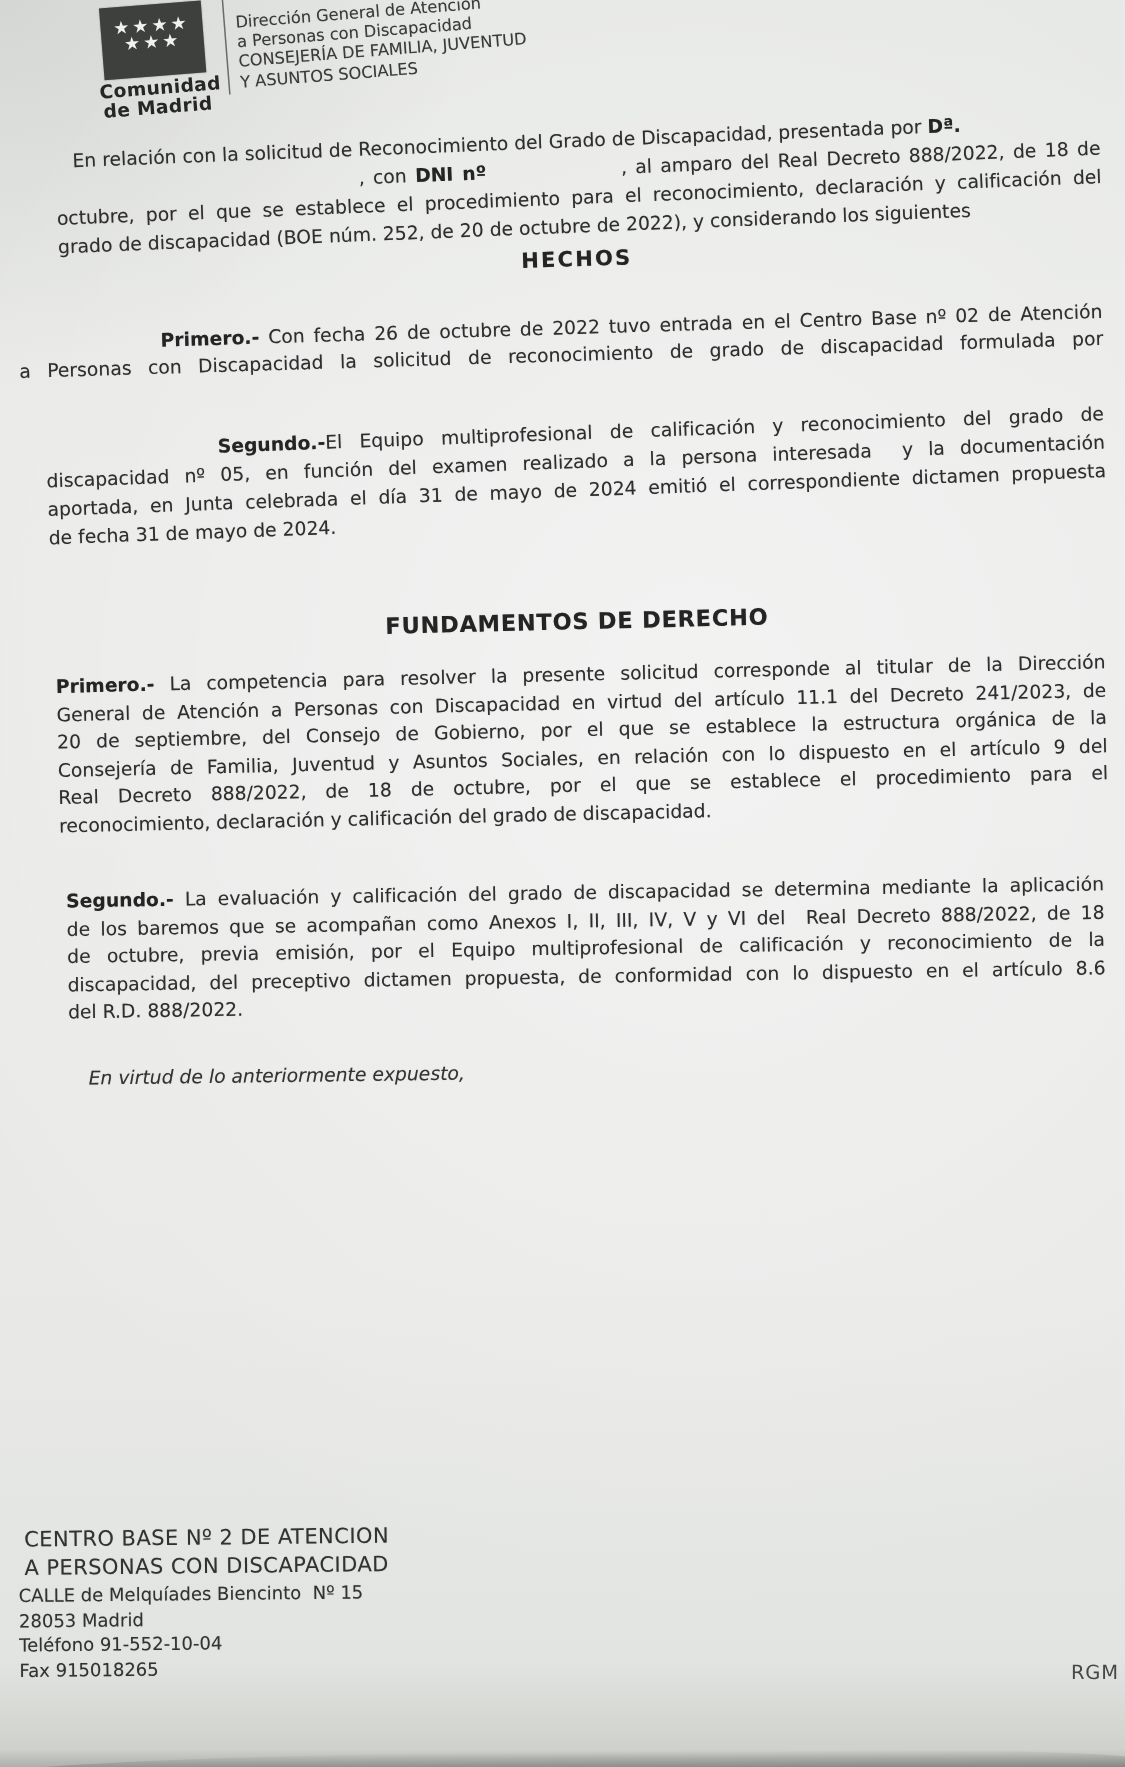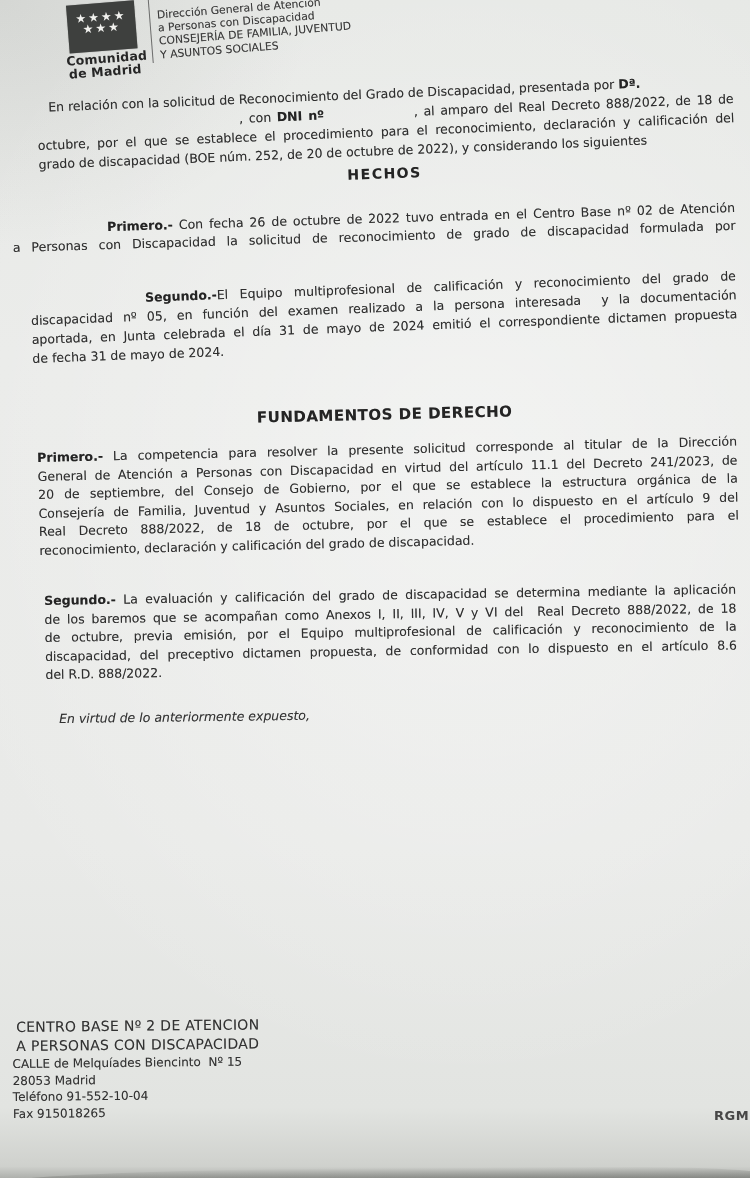--- a/index.html
+++ b/index.html
@@ -35,21 +35,21 @@
   .stars-row{color:#f1f1ee;font-size:12px;line-height:11px;letter-spacing:2px;}
   .stars-row.r1{padding-top:9px;}
   .logo-caption{left:0;top:50px;width:76px;text-align:center;font-weight:bold;font-size:12.5px;line-height:12.5px;color:#262626;letter-spacing:0.2px;}
   .hdr-divider{left:86px;top:0;width:1px;height:64px;background:#6a6a6a;}
   .dept{left:94px;top:10px;width:330px;font-size:10.8px;line-height:13.2px;color:#3a3a3a;text-shadow:0 0 0.5px rgba(40,40,40,0.35);}
   
   #footer{left:12px;top:1018px;width:300px;transform:rotate(-0.6deg);transform-origin:0 0;color:#323232;text-shadow:0 0 0.6px rgba(40,40,40,0.3);}
   #footer .large{font-size:14px;line-height:19px;letter-spacing:0.3px;}
   #footer .small{font-size:12px;line-height:16.5px;}
   #footer .large .ln{padding-left:4px;}
-  #corner-mark{left:714px;top:1108px;font-size:13px;color:#474747;letter-spacing:0.5px;font-weight:bold;}
+  #corner-mark{left:714px;top:1108px;font-size:13px;color:#474747;letter-spacing:0.5px;}
   .bottom-edge{left:-12px;bottom:-6px;width:774px;height:16px;
     background:linear-gradient(to bottom, rgba(80,82,78,0) 0%, rgba(80,82,78,0.5) 90%);
     transform:rotate(-0.35deg);border-radius:50% 25% 0 0 / 90% 50% 0 0;}
 </style>
 </head>
 <body>
 
 <div class="page">
 
   <div class="abs" id="header-block">

